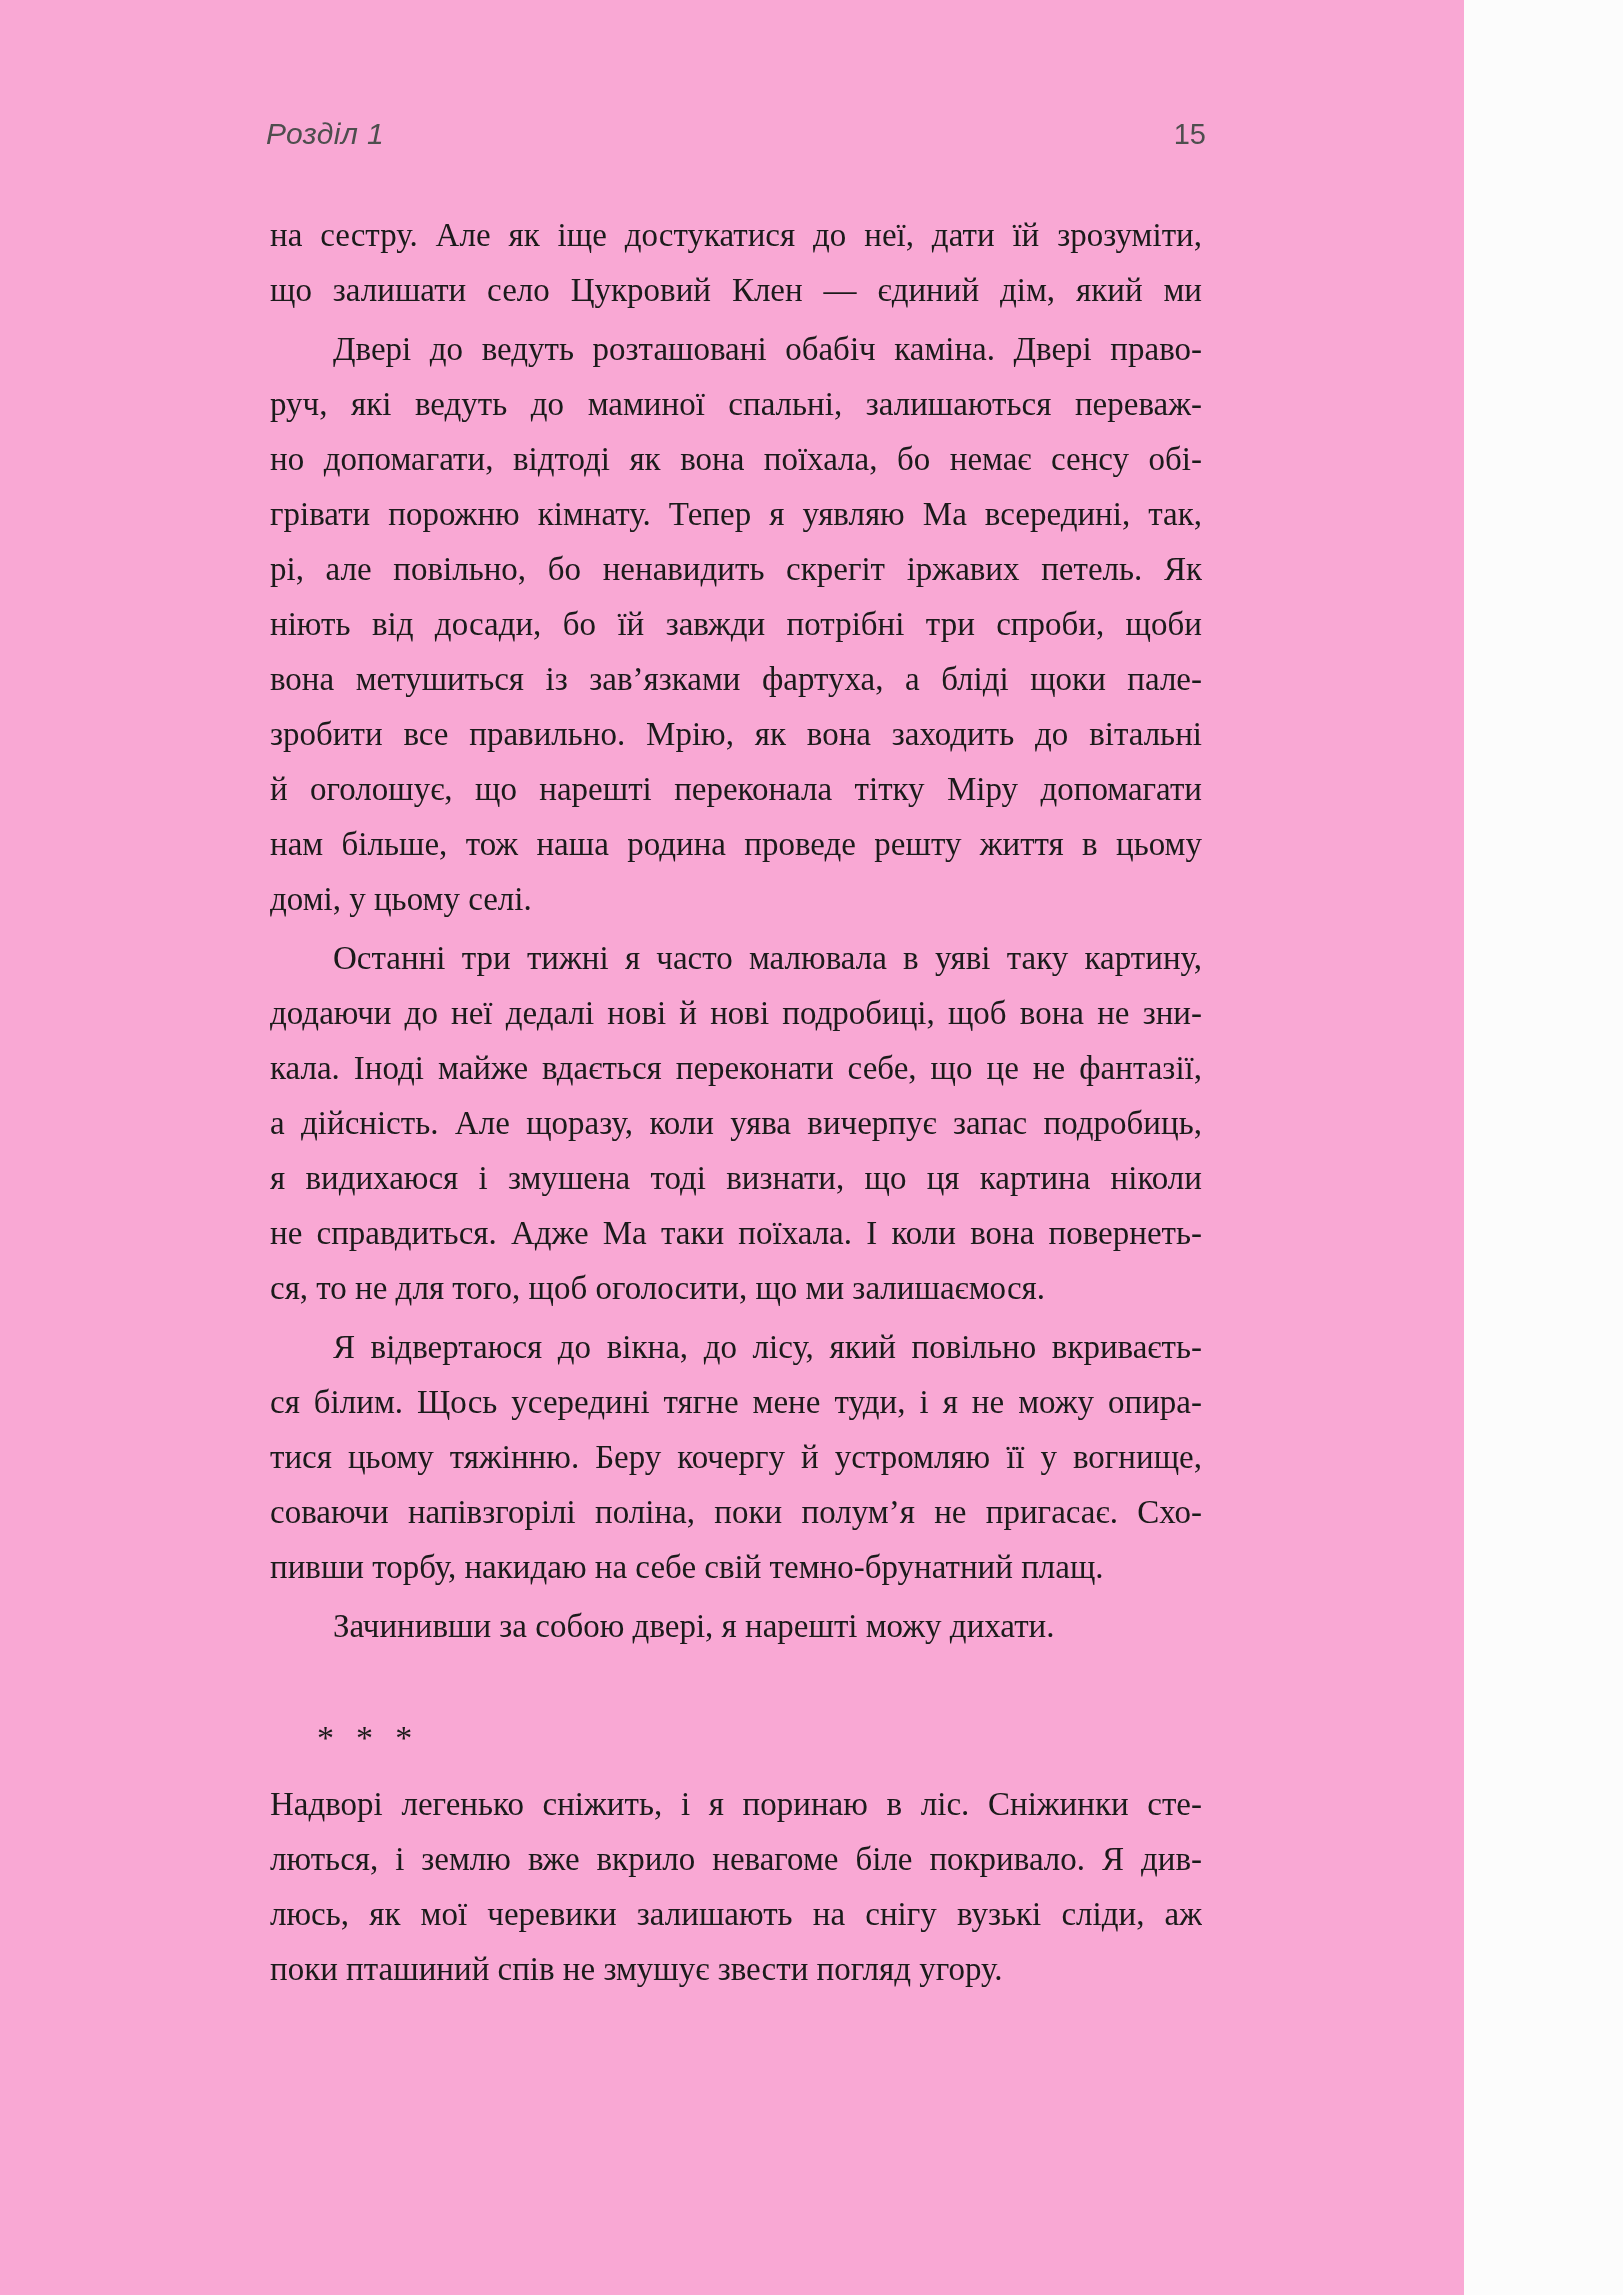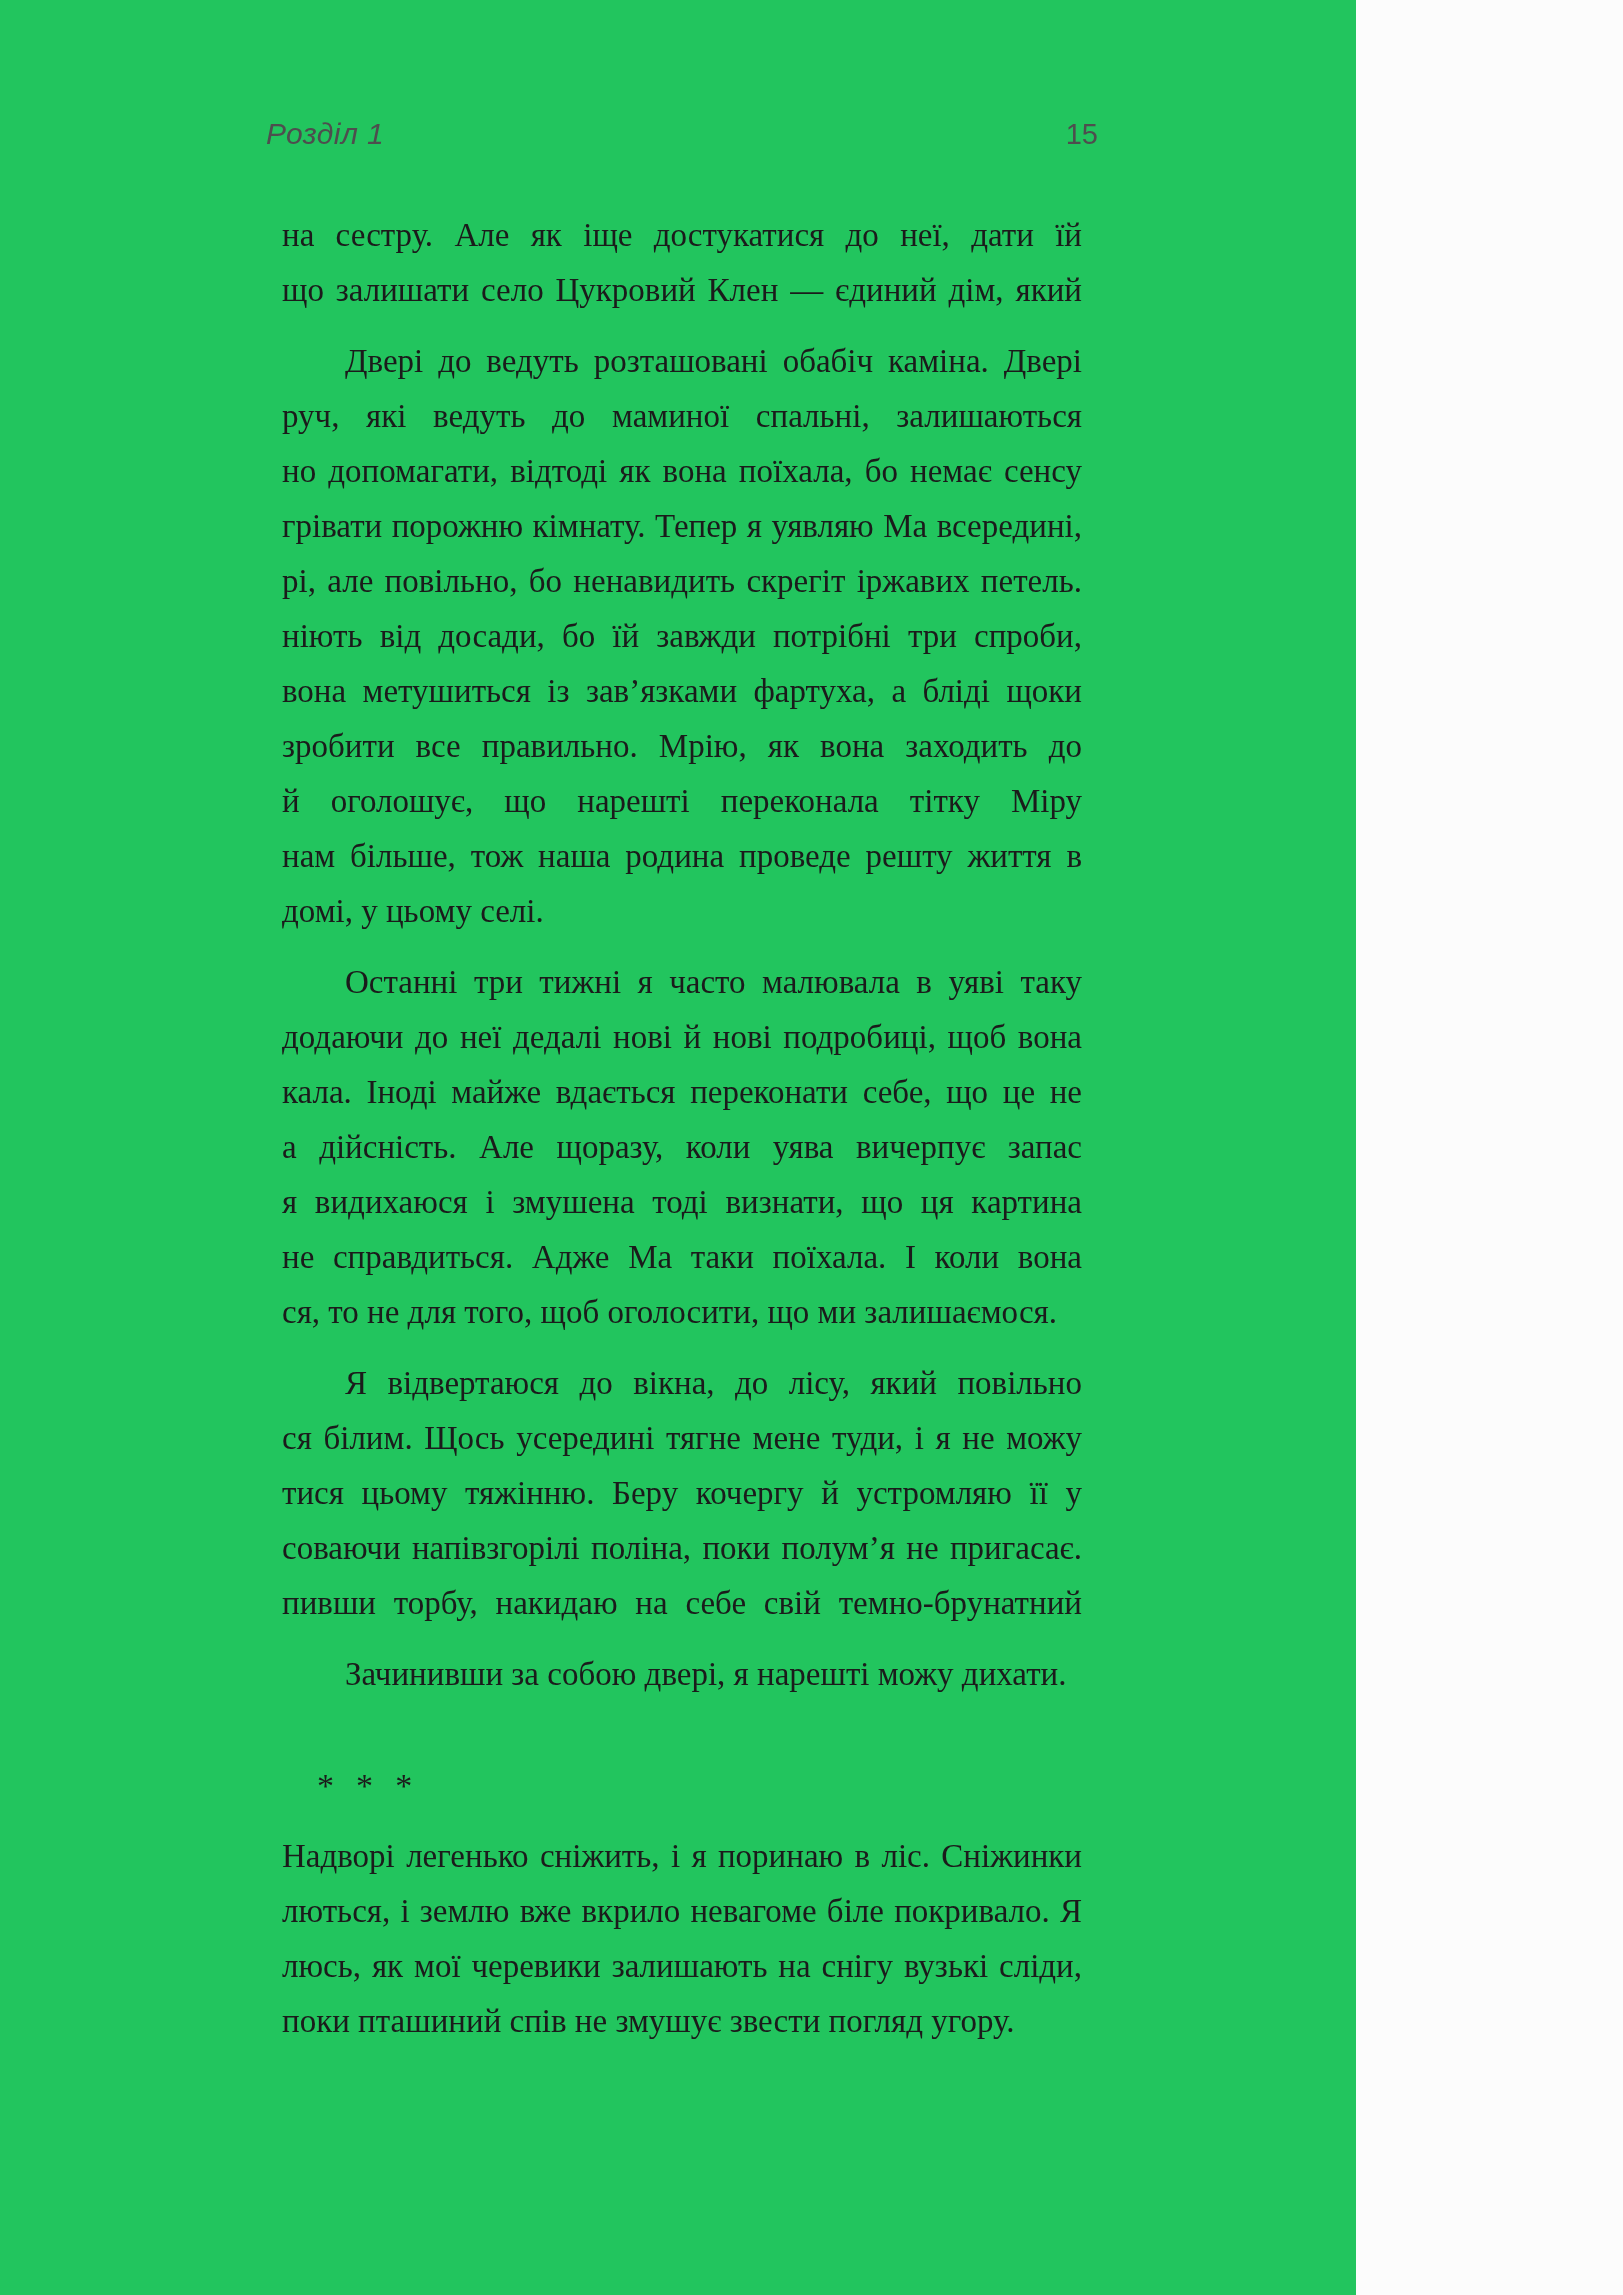--- a/index.html
+++ b/index.html
@@ -2,23 +2,23 @@
 <html lang="uk" style="font-size:13.5px"><head>
 <meta charset="utf-8">
 <style>
   html, body {
     margin: 0;
     padding: 0;
     background: #fcfcfc;
   }
   .page {
     position: relative;
-    width: 1356px;
+    width: 1464px;
     height: 2295px;
-    background: #22c55e;
+    background: #f9a8d4;
     box-sizing: border-box;
     padding: 117px 258px 0 266px;
     color: #1b1b1b;
     font-family: "Liberation Serif", "DejaVu Serif", serif;
     overflow: hidden;
   }
   .running-header {
     display: flex;
     justify-content: space-between;
     align-items: baseline;
@@ -33,21 +33,21 @@
   }
   .page-number {
     font-size: 29px;
     color: #4e4e4e;
   }
   .body-text {
     margin-top: 52px;
     font-size: 33px;
     line-height: 55px;
   }
-  .para { margin: 16px; padding: 0; }
+  .para { margin: 4px; padding: 0; }
   .ln {
     text-align: justify;
     text-align-last: justify;
     text-justify: inter-word;
     height: 55px;
     overflow: hidden;
     white-space: normal;
   }
   .ln.last {
     text-align-last: left;

